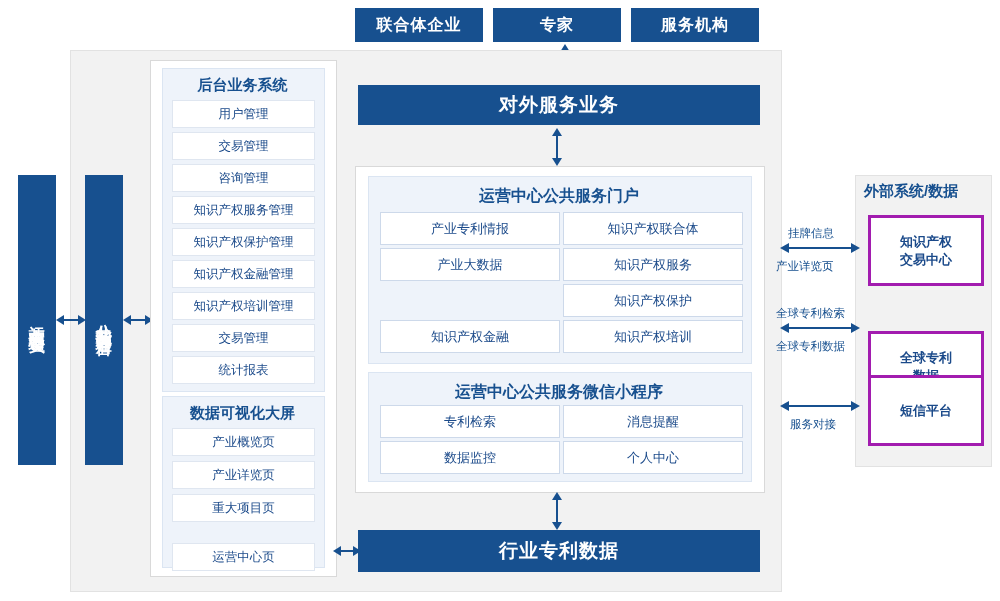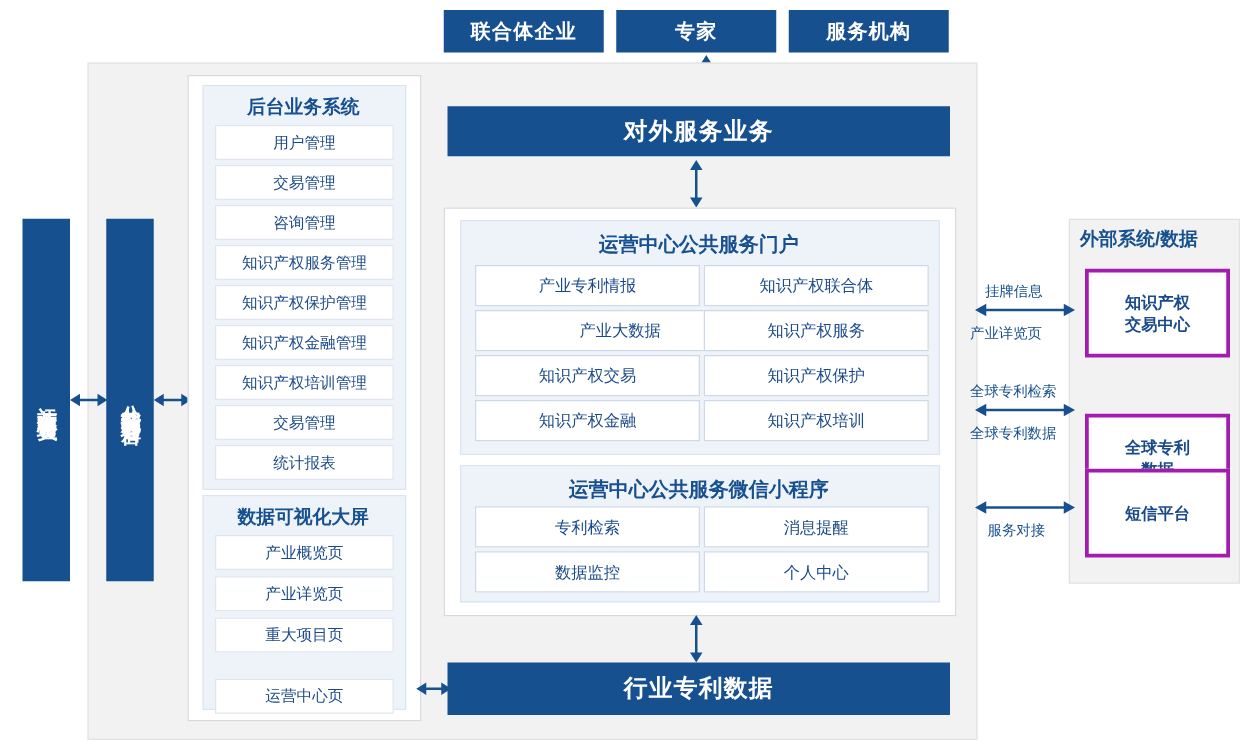--- a/index.html
+++ b/index.html
@@ -183,23 +183,22 @@
     <polygon points="10,38 5,30 15,30" fill="#17508f"></polygon>
   </svg>
 
   <div class="panel-white" style="left:355px; top:166px; width:408px; height:325px;"></div>
 
   <div class="panel-lightblue" style="left:368px; top:176px; width:382px; height:186px;"></div>
   <div class="group-title" style="left:368px; top:186px; width:382px; font-size:16px;">运营中心公共服务门户</div>
 
   <div class="cell" style="left:380px; top:212px; width:178px; height:31px;">产业专利情报</div>
   <div class="cell" style="left:563px; top:212px; width:178px; height:31px;">知识产权联合体</div>
-  <div class="cell" style="left:380px; top:248px; width:178px; height:31px;padding-left:26px;">产业大数据</div>
+  <div class="cell" style="left:380px; top:248px; width:178px; height:31px;">产业大数据</div>
   <div class="cell" style="left:563px; top:248px; width:178px; height:31px;">知识产权服务</div>
-  <div class="cell" style="left:380px; top:284px; width:178px; height:31px;">知识产权交易</div>
   <div class="cell" style="left:563px; top:284px; width:178px; height:31px;">知识产权保护</div>
   <div class="cell" style="left:380px; top:320px; width:178px; height:31px;">知识产权金融</div>
   <div class="cell" style="left:563px; top:320px; width:178px; height:31px;">知识产权培训</div>
 
   <div class="panel-lightblue" style="left:368px; top:372px; width:382px; height:108px;"></div>
   <div class="group-title" style="left:368px; top:382px; width:382px; font-size:16px;">运营中心公共服务微信小程序</div>
 
   <div class="cell" style="left:380px; top:405px; width:178px; height:31px;">专利检索</div>
   <div class="cell" style="left:563px; top:405px; width:178px; height:31px;">消息提醒</div>
   <div class="cell" style="left:380px; top:441px; width:178px; height:31px;">数据监控</div>

